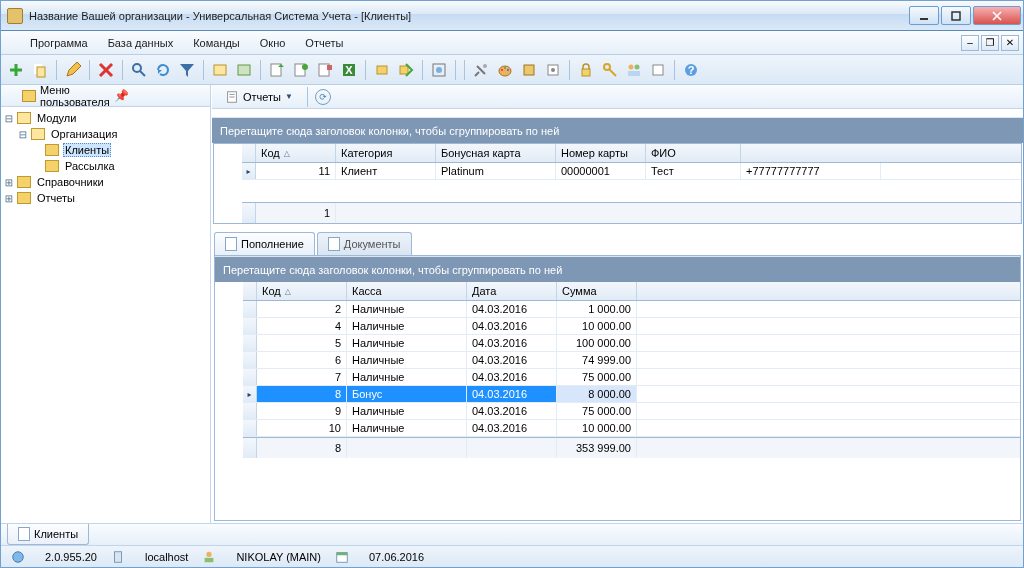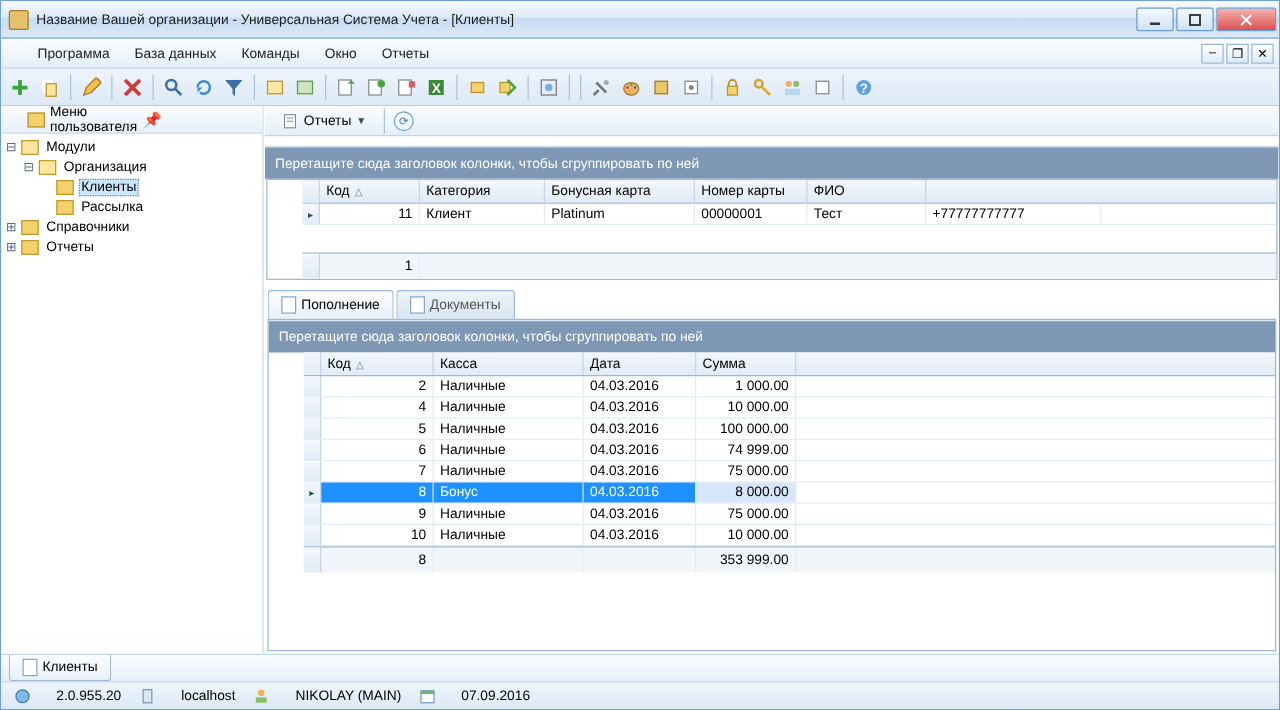--- a/index.html
+++ b/index.html
@@ -512,15 +512,15 @@
         <circle cx="8" cy="5" r="3" fill="#f0b060"></circle>
         <rect x="3" y="9" width="10" height="5" fill="#8bbf6e"></rect>
       </svg>
     <span>NIKOLAY (MAIN)</span>
   </div>
   <div class="sitem">
     <svg class="sico" viewBox="0 0 16 16">
         <rect x="2" y="3" width="12" height="11" fill="#fff" stroke="#6b8fb5"></rect>
         <rect x="2" y="3" width="12" height="3" fill="#6eb66e"></rect>
       </svg>
-    <span>07.09.2016</span>
+    <span>07.06.2016</span>
   </div>
 </div>
 
 </body></html>

